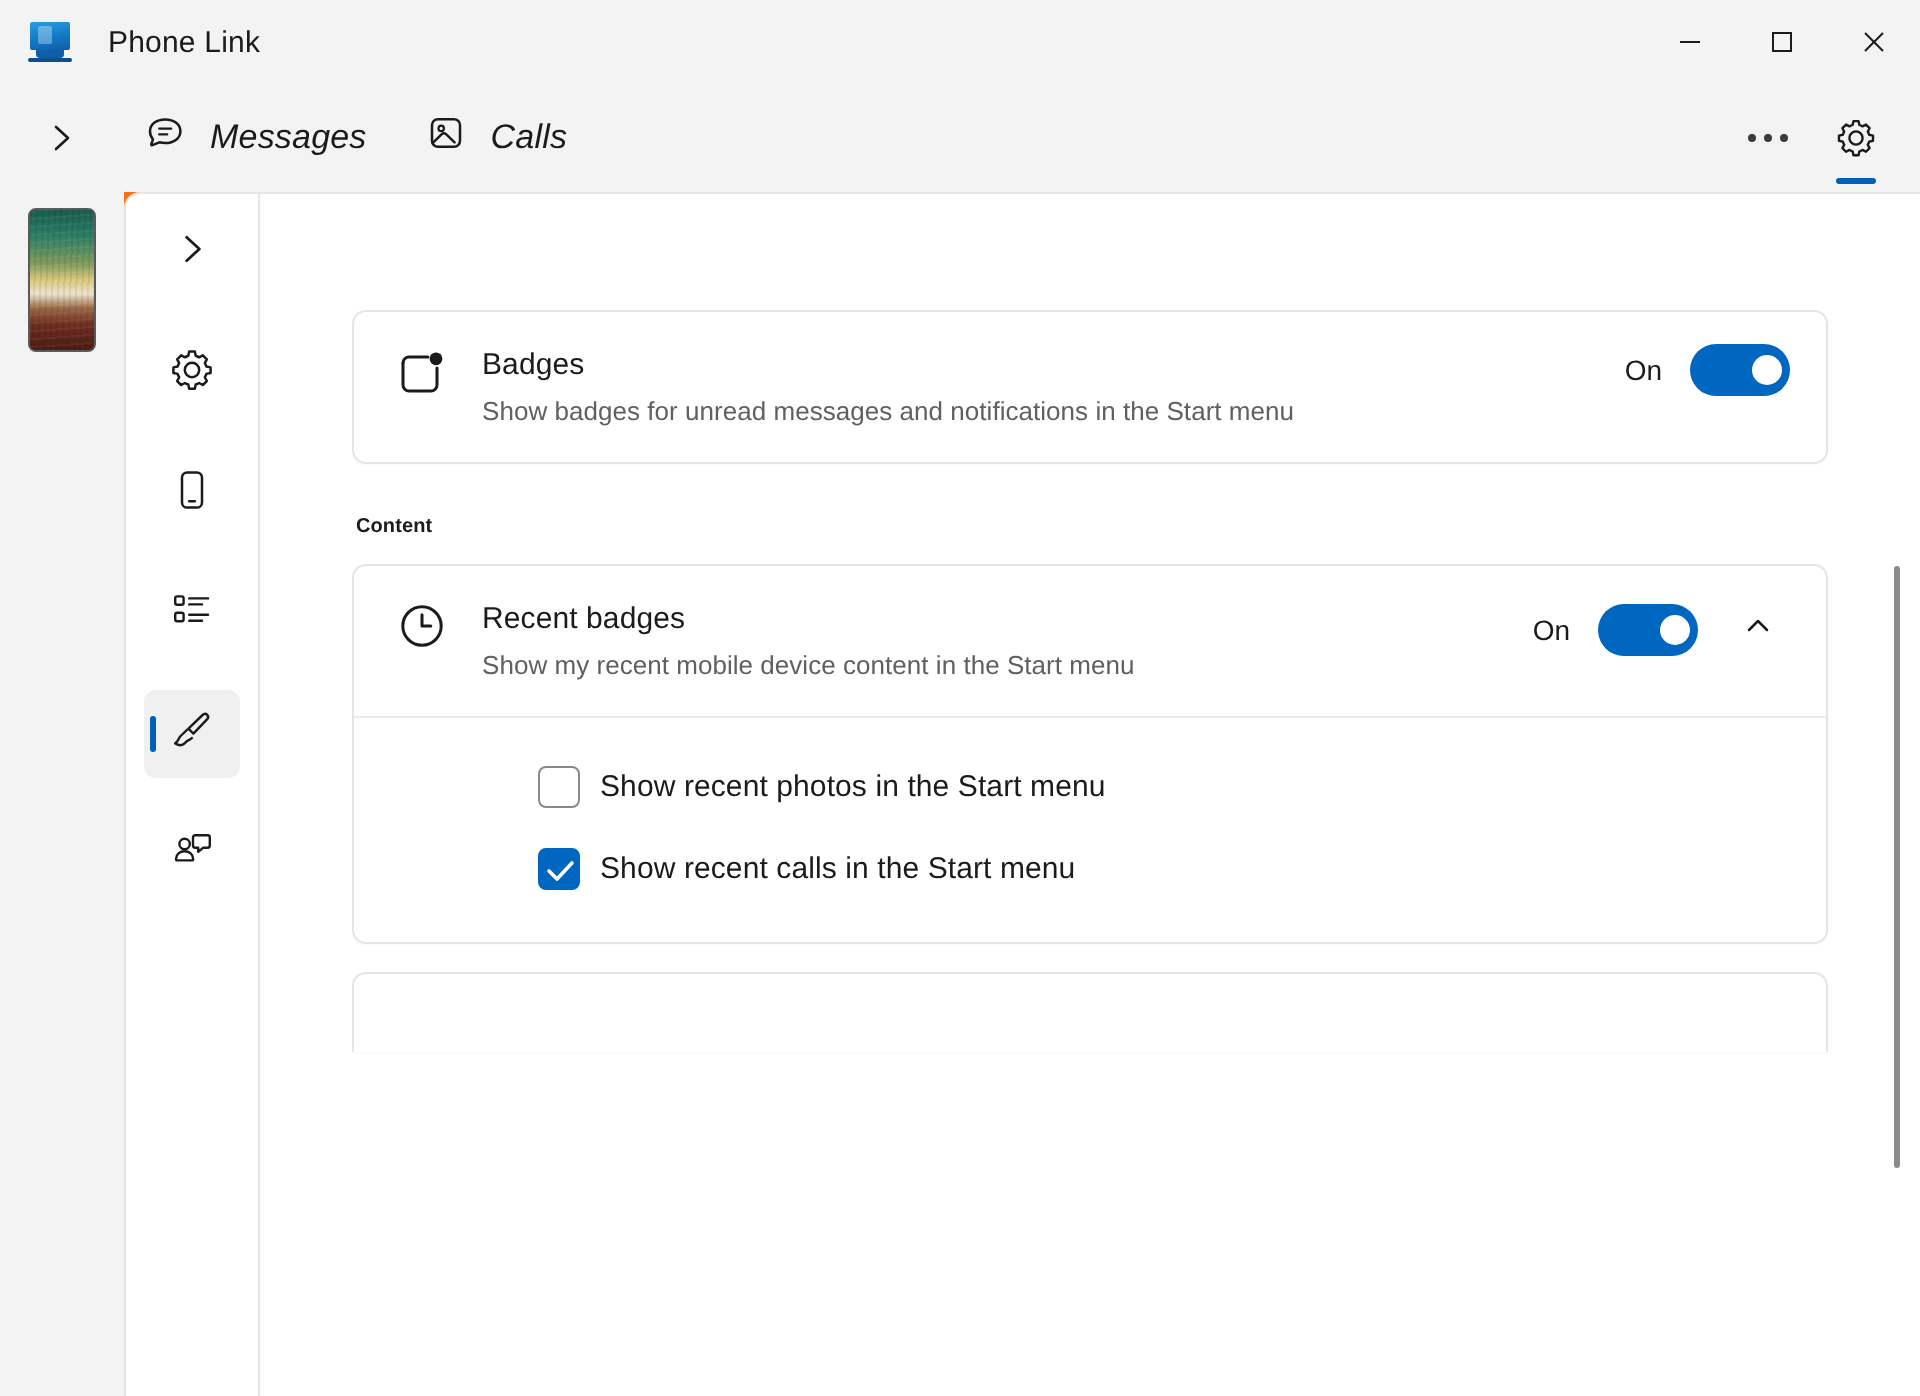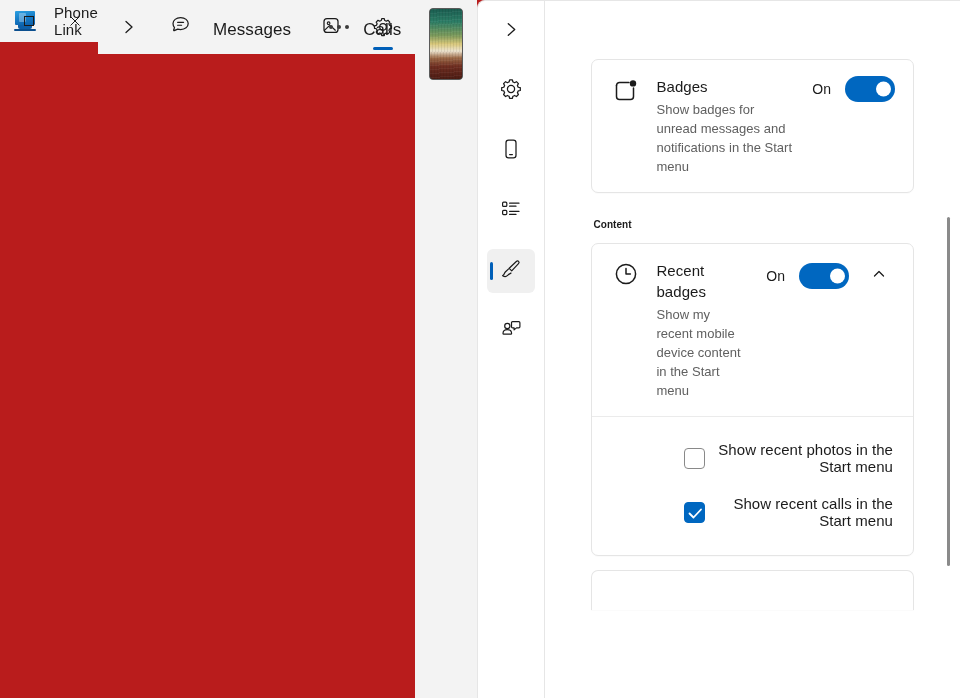--- a/index.html
+++ b/index.html
@@ -12,23 +12,23 @@
     font-family: "Liberation Sans", sans-serif;
     background: #f3f3f3;
     color: #1b1b1b;
     -webkit-font-smoothing: antialiased;
   }
 
   .app-window {
     position: relative;
     width: 960px;
     height: 698px;
-    background: #b91c1c;
-    display: flex;
-    flex-direction: row;
+    background: #f97316;
+    display: flex;
+    flex-direction: column;
   }
 
   
   .titlebar {
     height: 42px;
     flex: 0 0 42px;
     display: flex;
     align-items: center;
     background: #f3f3f3;
     padding-left: 14px;
@@ -106,25 +106,26 @@
     width: 34px; height: 34px;
     display: flex; align-items: center; justify-content: center;
     border-radius: 5px;
     margin-right: 14px;
     flex: 0 0 34px;
   }
 
   .nav-tabs { display: flex; align-items: center; gap: 6px; }
   .nav-tab {
     display: flex;
-    align-items: flex-end;
-    gap: 21px;
+    align-items: center;
+    gap: 11px;
     padding: 6px 14px 6px 10px;
     border-radius: 6px;
     cursor: default;
+    font-style: italic;
   }
   .nav-tab .tab-label {
     font-size: 17px;
     color: #1b1b1b;
     letter-spacing: 0.1px;
   }
 
   .nav-right {
     position: absolute;
     right: 12px; top: 0;
@@ -349,21 +350,21 @@
   .card-divider {
     height: 1px;
     background: #ebebeb;
     margin: 0;
   }
 
   .sub-list { padding: 14px 0 16px 0; }
   .check-row {
     display: flex;
     align-items: center;
-    gap: 4px;
+    gap: 10px;
     padding: 10px 20px 10px 92px;
     text-align: right;
   }
   .checkbox {
     width: 21px; height: 21px;
     border-radius: 4px;
     flex: 0 0 21px;
     position: relative;
     background: #ffffff;
     border: 1px solid #898989;

